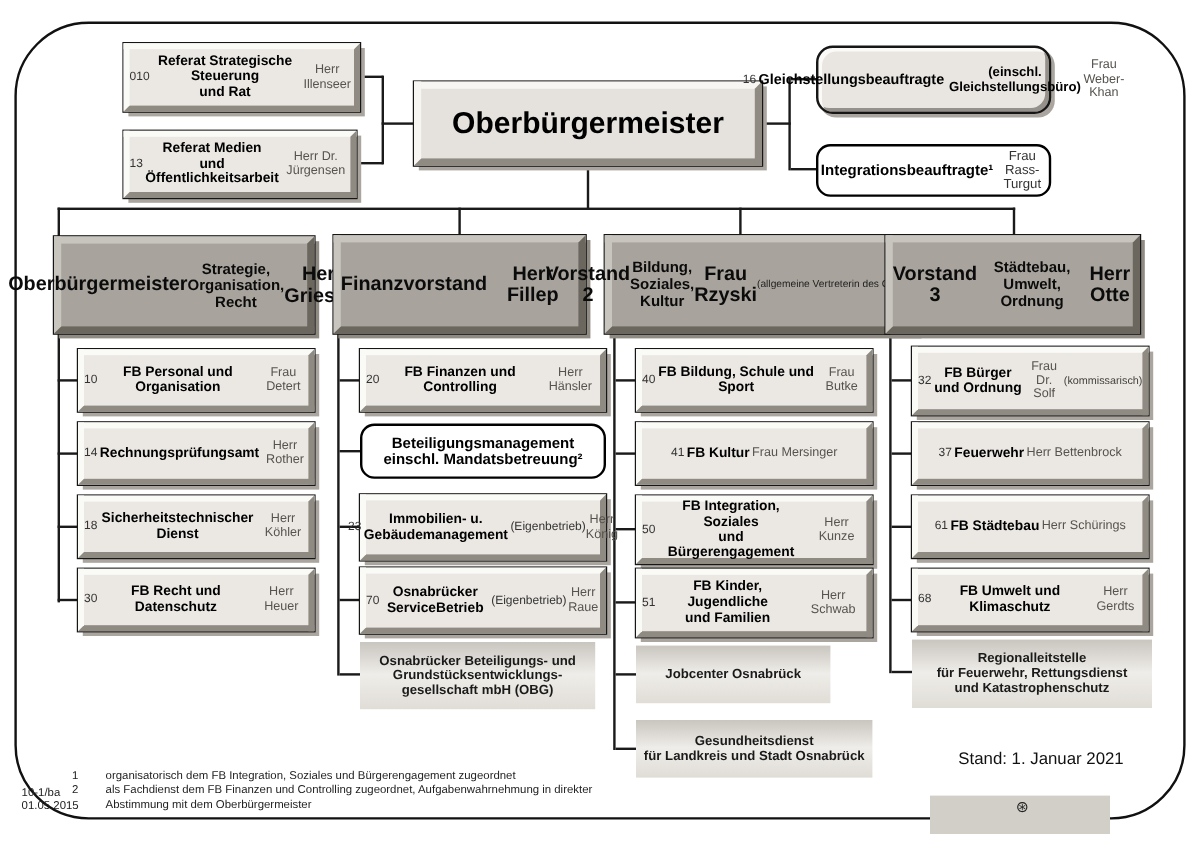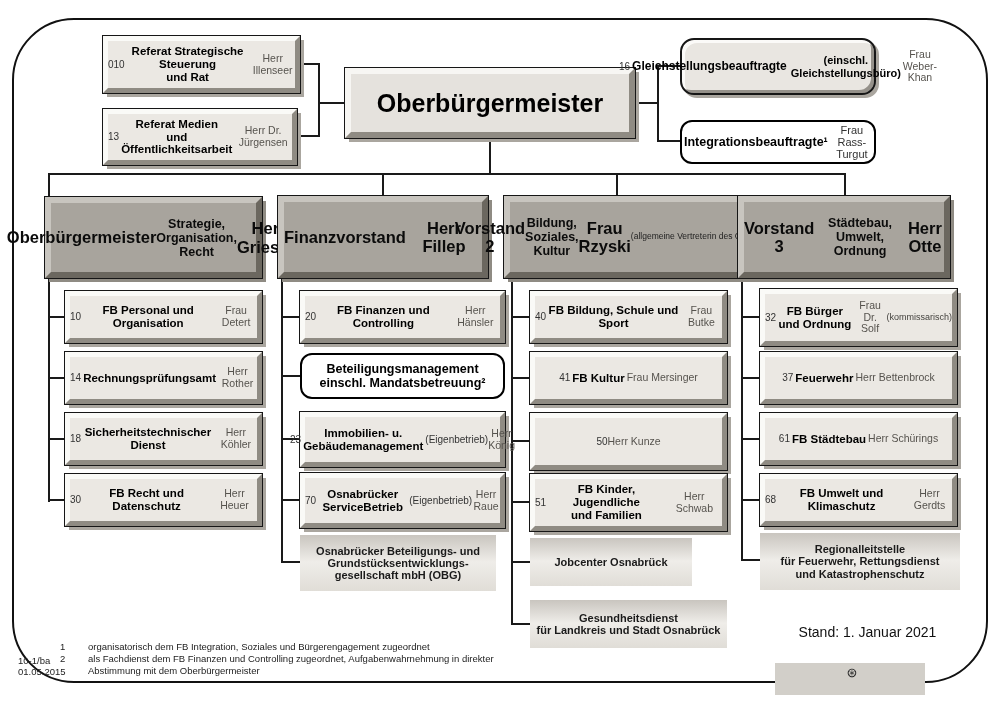--- a/index.html
+++ b/index.html
@@ -197,20 +197,22 @@
     <div class="ttl">FB Bildung, Schule und Sport</div>
     <div class="per">Frau Butke</div>
   </div>
   <div class="bx b3" style="left:530px;top:352px;width:197px;height:52px">
     <div class="num">41</div>
     <div class="ttl">FB Kultur</div>
     <div class="per">Frau Mersinger</div>
   </div>
   <div class="bx b3" style="left:530px;top:413px;width:197px;height:57px">
     <div class="num">50</div>
+    <div class="ttl">FB Integration, Soziales
+und Bürgerengagement</div>
     <div class="per">Herr Kunze</div>
   </div>
   <div class="bx b3" style="left:530px;top:474px;width:197px;height:57px">
     <div class="num">51</div>
     <div class="ttl">FB Kinder, Jugendliche
 und Familien</div>
     <div class="per">Herr Schwab</div>
   </div>
   <div class="bx fl" style="left:530px;top:538px;width:162px;height:48px">
     <div class="flt">Jobcenter Osnabrück</div>

